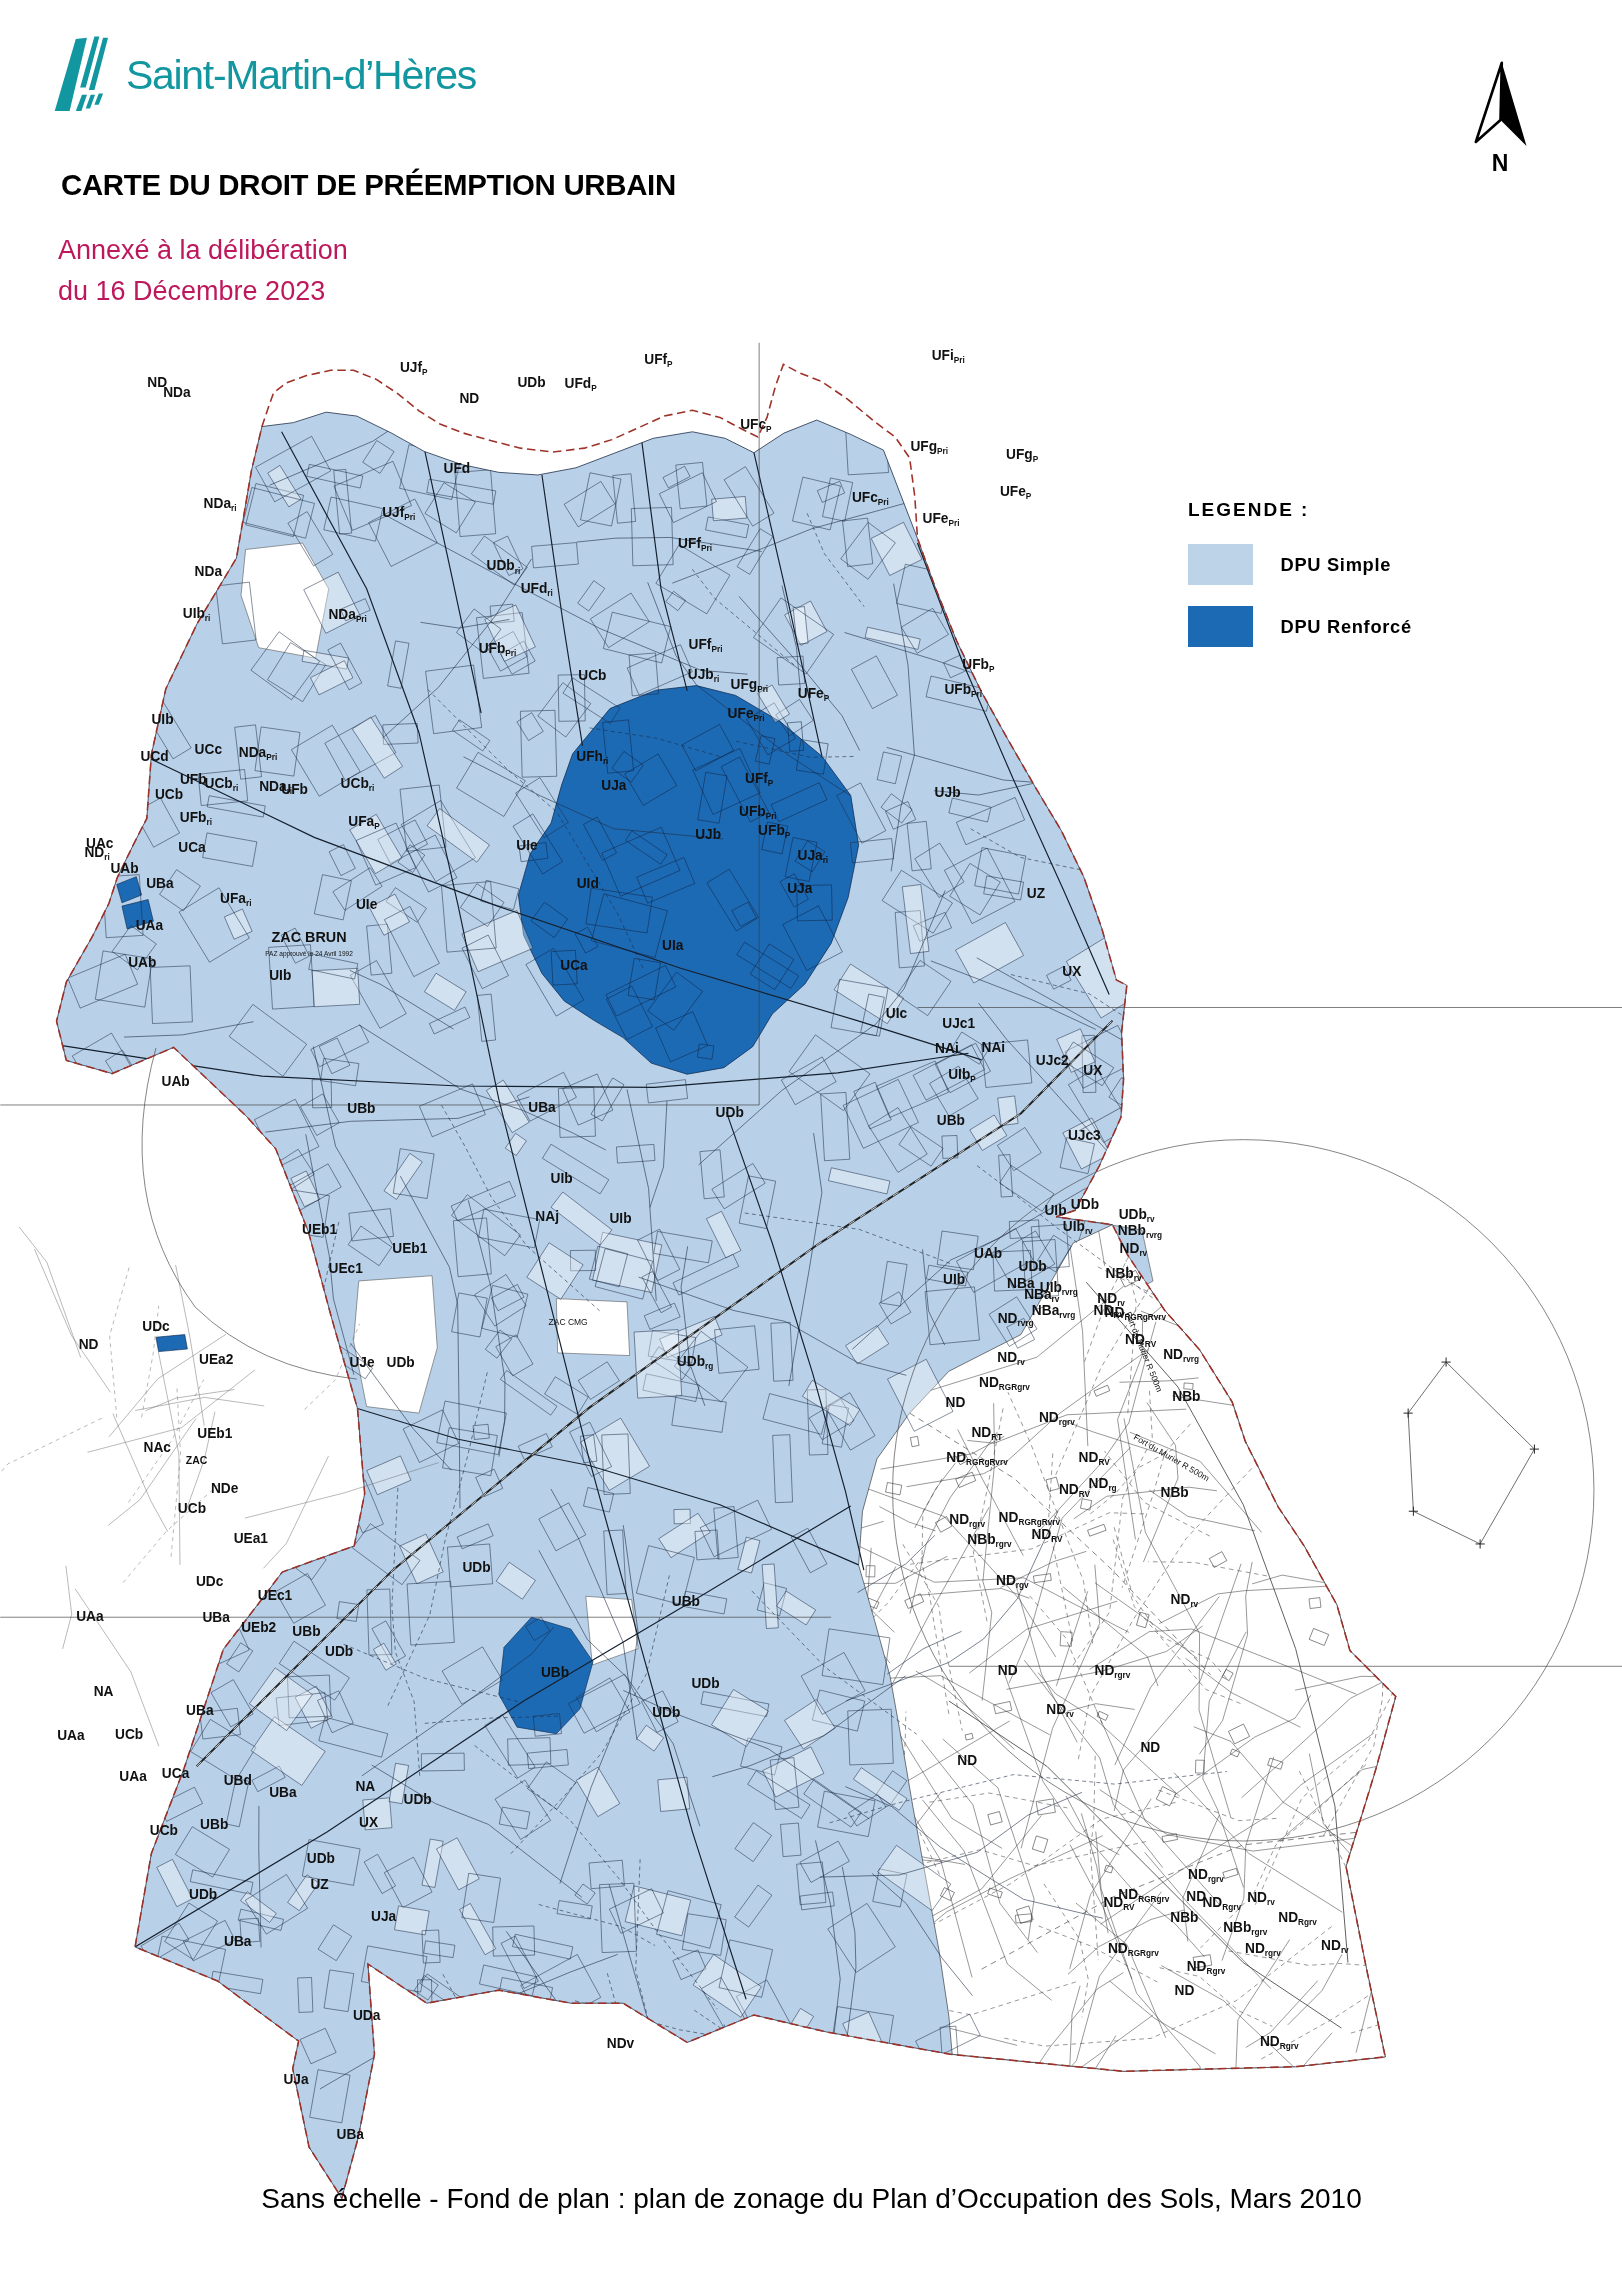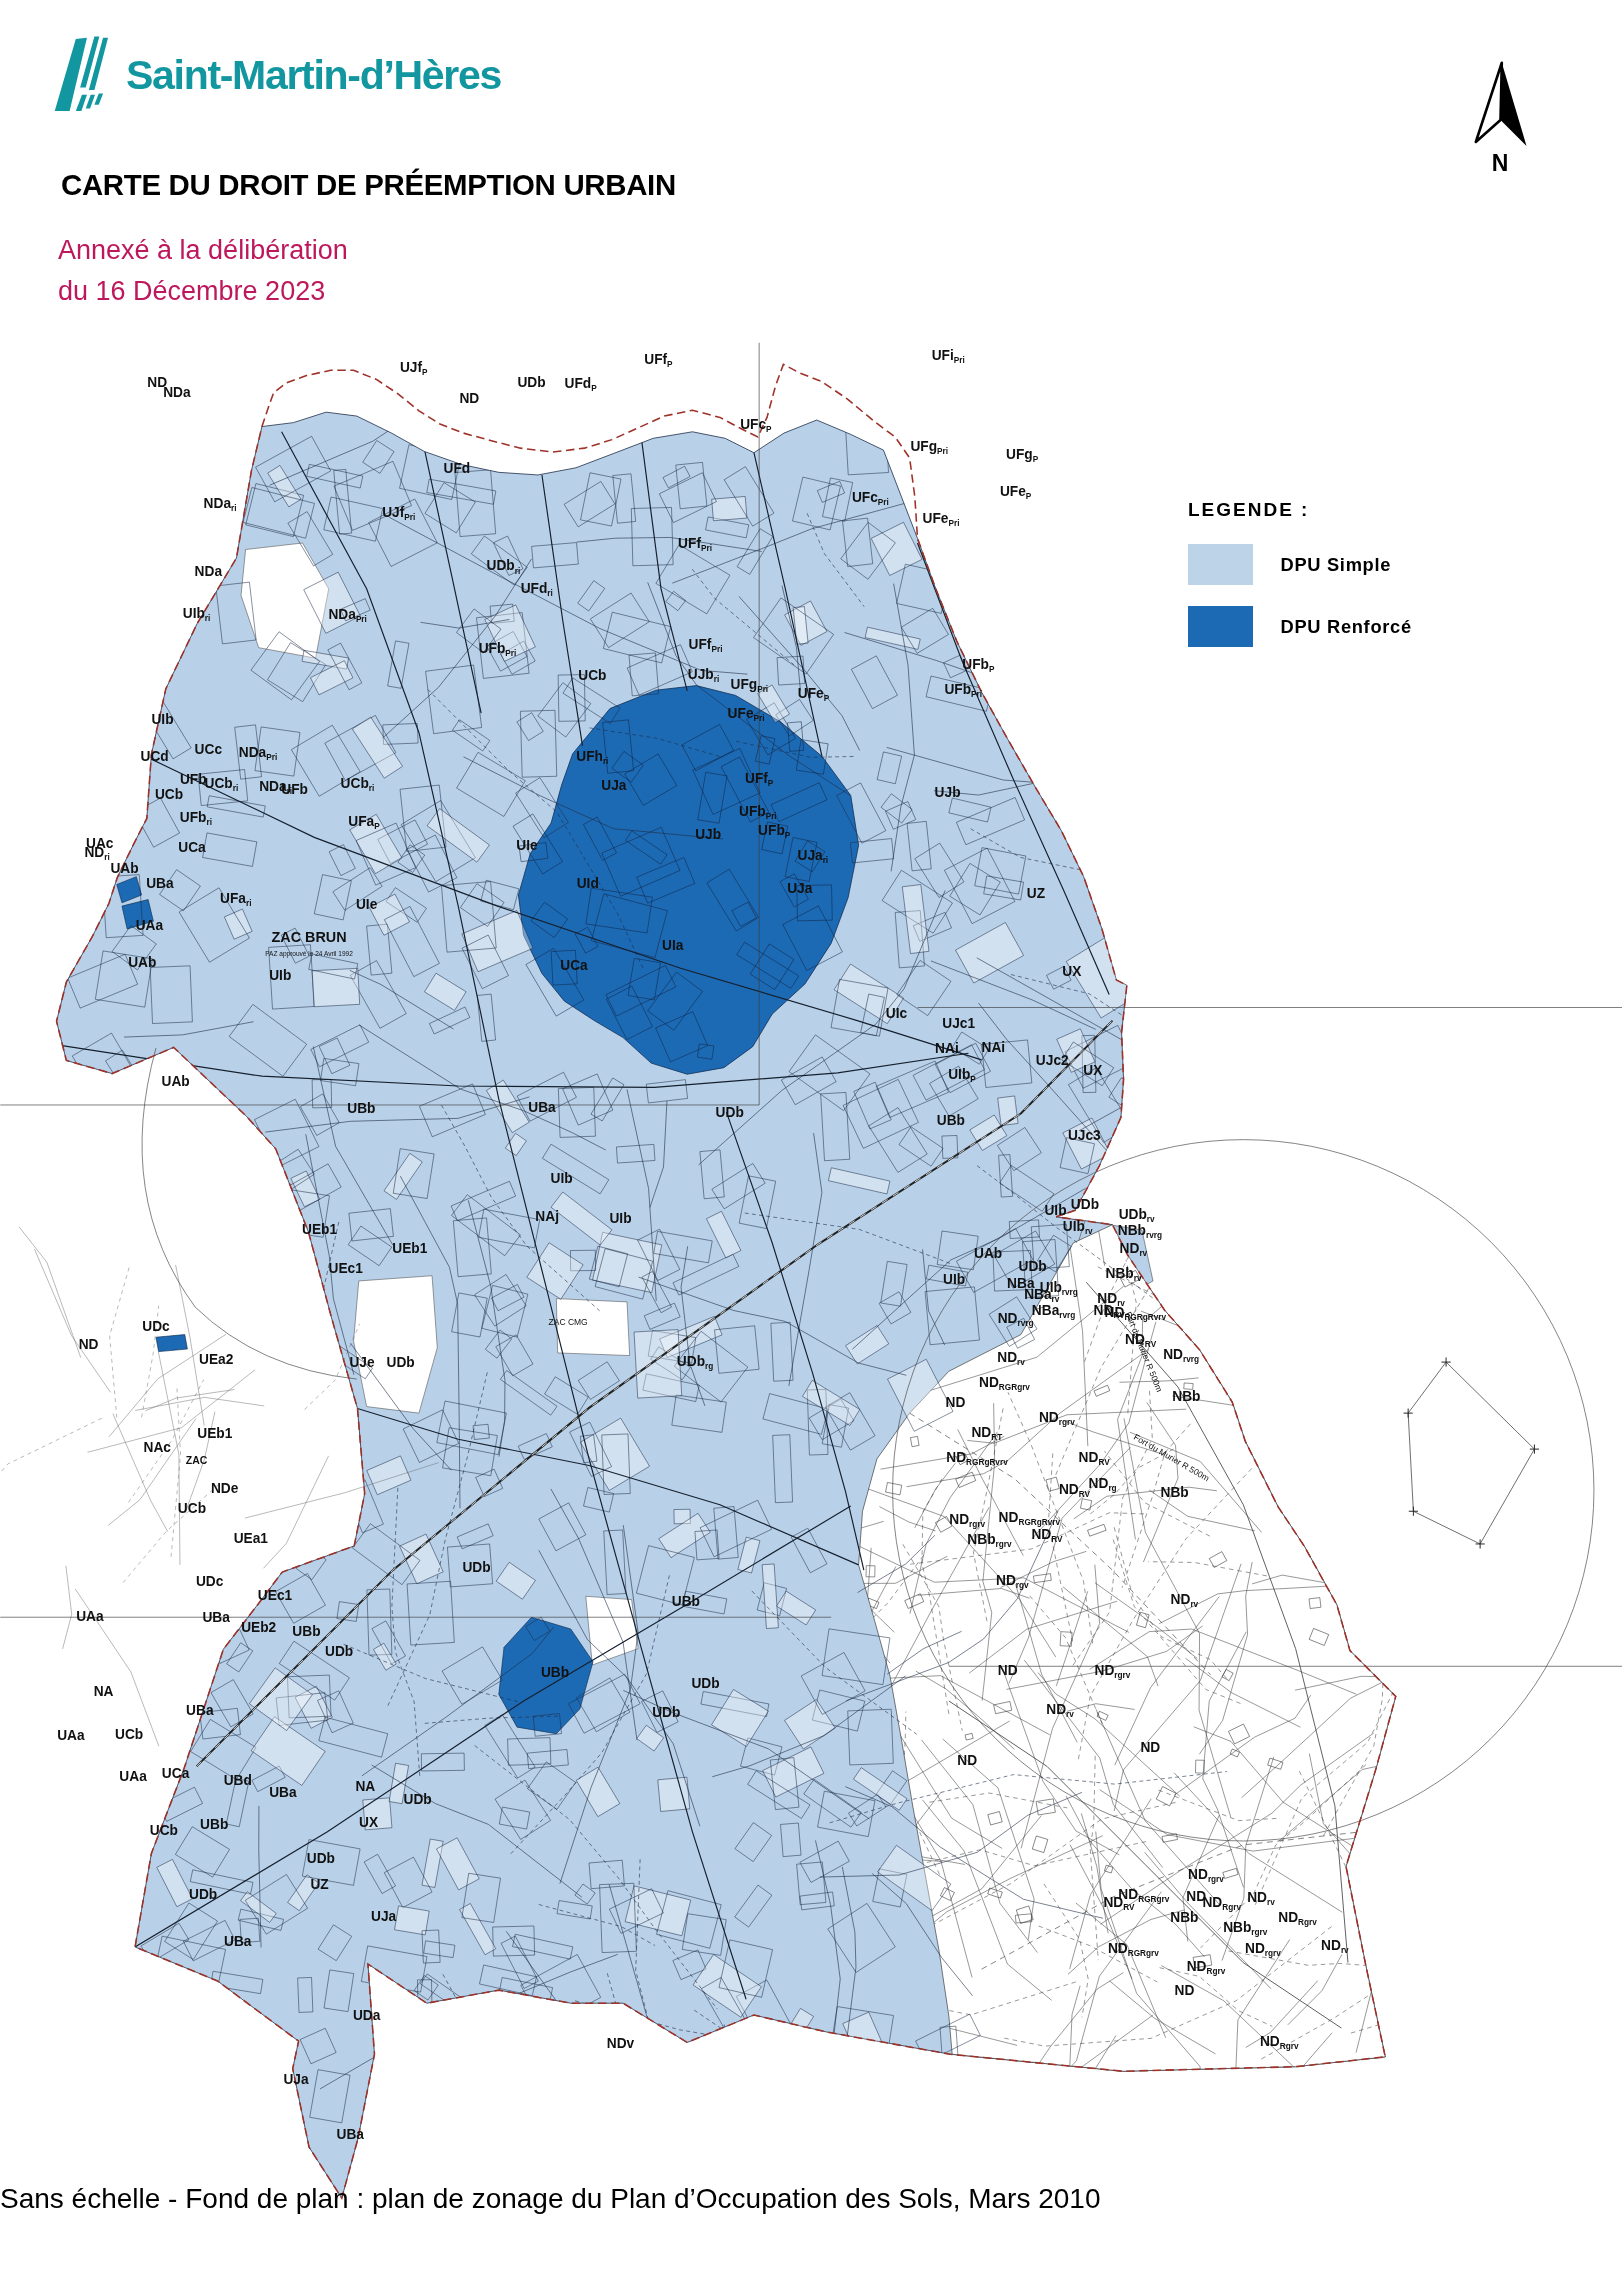--- a/index.html
+++ b/index.html
@@ -1,30 +1,30 @@
 <!DOCTYPE html>
 <html style="font-size:10.5px"><head>
 <meta charset="utf-8">
 <style>
   html,body{margin:0;padding:0;background:#888;}
   #page{position:relative;width:1623px;height:2295px;background:#ffffff;overflow:hidden;
         font-family:"Liberation Sans",sans-serif;}
   #map{position:absolute;left:0;top:0;}
   .logo{position:absolute;left:51px;top:31px;display:flex;align-items:center;gap:13px;color:#12969f;}
-  .logo-text{font-size:41px;font-weight:bold;letter-spacing:-1.3px;}
+  .logo-text{font-size:41px;font-weight:normal;letter-spacing:-1.3px;}
   .title{position:absolute;left:58px;top:165px;margin:3px;font-size:29.4px;font-weight:bold;color:#000;letter-spacing:-0.3px;white-space:nowrap;}
   .subtitle{position:absolute;left:58px;top:230px;font-size:27px;color:#be185d;line-height:1.5;}
   .north{position:absolute;left:1464px;top:60px;width:72px;text-align:center;}
   .north-n{font-size:23px;font-weight:bold;margin-top:0px;}
   .legend{position:absolute;left:1188px;top:499px;}
   .legend-title{font-size:19px;font-weight:bold;letter-spacing:2px;margin-bottom:23px;}
   .legend-item{display:flex;align-items:center;gap:27.5px;margin-bottom:21px;}
   .sw{width:65px;height:41px;display:inline-block;}
   .legend-lbl{font-size:18.3px;font-weight:bold;letter-spacing:0.7px;}
-  .footer{position:absolute;left:0;top:2183px;width:100%;font-size:28px;color:#000;}
+  .footer{position:absolute;left:0;top:2183px;width:100%;text-align:center;font-size:28px;color:#000;}
 </style>
 </head>
 <body>
 
 <div id="page">
 
   <svg id="map" width="1623" height="2295" viewBox="0 0 2480 3508">
       <defs>
         <clipPath id="clipBlue">
           <path d="M400,652L448,646L498,630L545,636L598,662L648,690L705,710L762,722L822,726L880,715L938,693L998,670L1058,660L1108,670L1152,692L1198,662L1248,642L1300,664L1350,688L1402,823L1430,900L1462,980L1500,1058L1540,1130L1582,1203L1622,1270L1656,1340L1684,1420L1706,1498L1722,1506L1714,1578L1717,1650L1713,1708L1680,1782L1643,1850L1614,1860L1700,1872L1723,1918L1753,1963L1780,2003L1833,2063L1883,2143L1903,2203L1953,2303L1993,2363L2043,2453L2063,2523L2133,2593L2103,2703L2057,2853L2087,3003L2117,3144L1980,3159L1716,3166L1452,3140L1263,3106L1152,3080L1050,3122L952,3062L872,3062L762,3042L652,3062L562,3002L572,3140L547,3268L522,3360L472,3282L447,3162L456,3120L332,3028L206,2976L231,2833L281,2703L341,2521L391,2456L431,2403L541,2363L557,2283L546,2153L506,2013L471,1883L421,1756L376,1706L265,1601L171,1641L101,1621L86,1561L101,1501L141,1431L166,1381L179,1341L206,1286L224,1251L231,1153L253,1053L301,953L361,853L384,719L400,652Z"></path>

